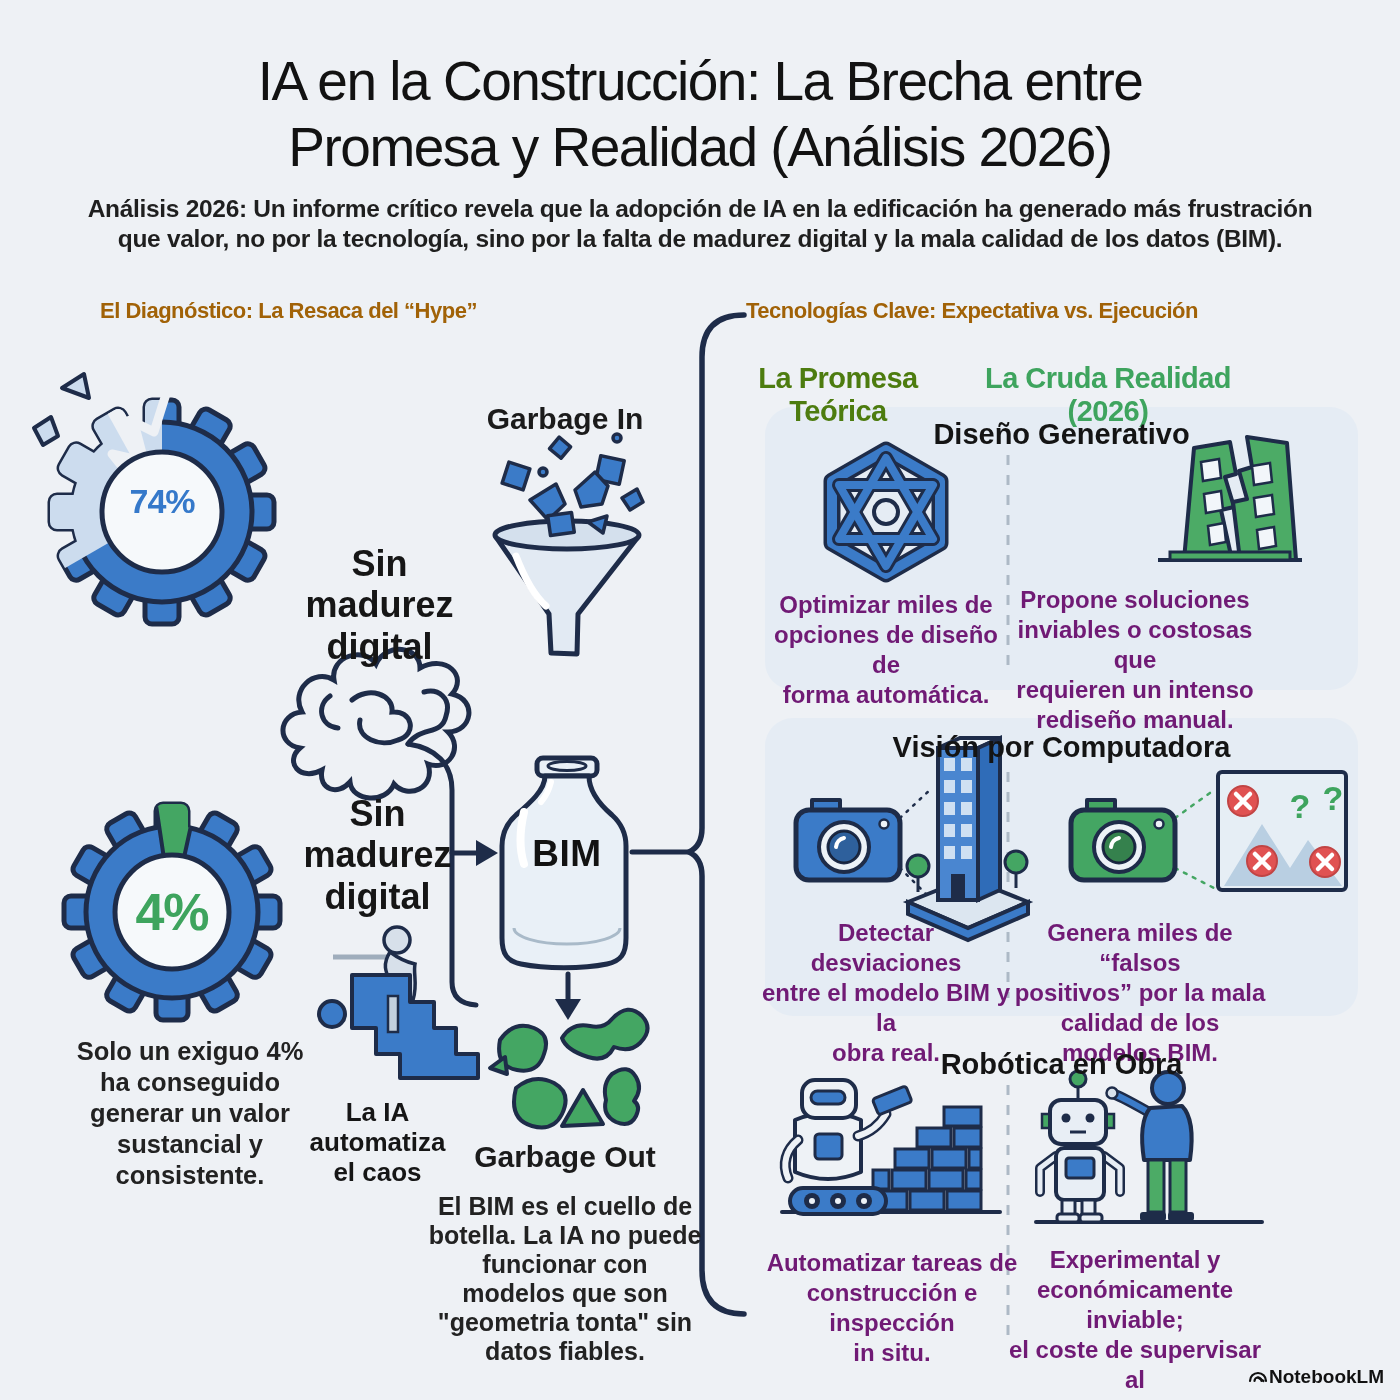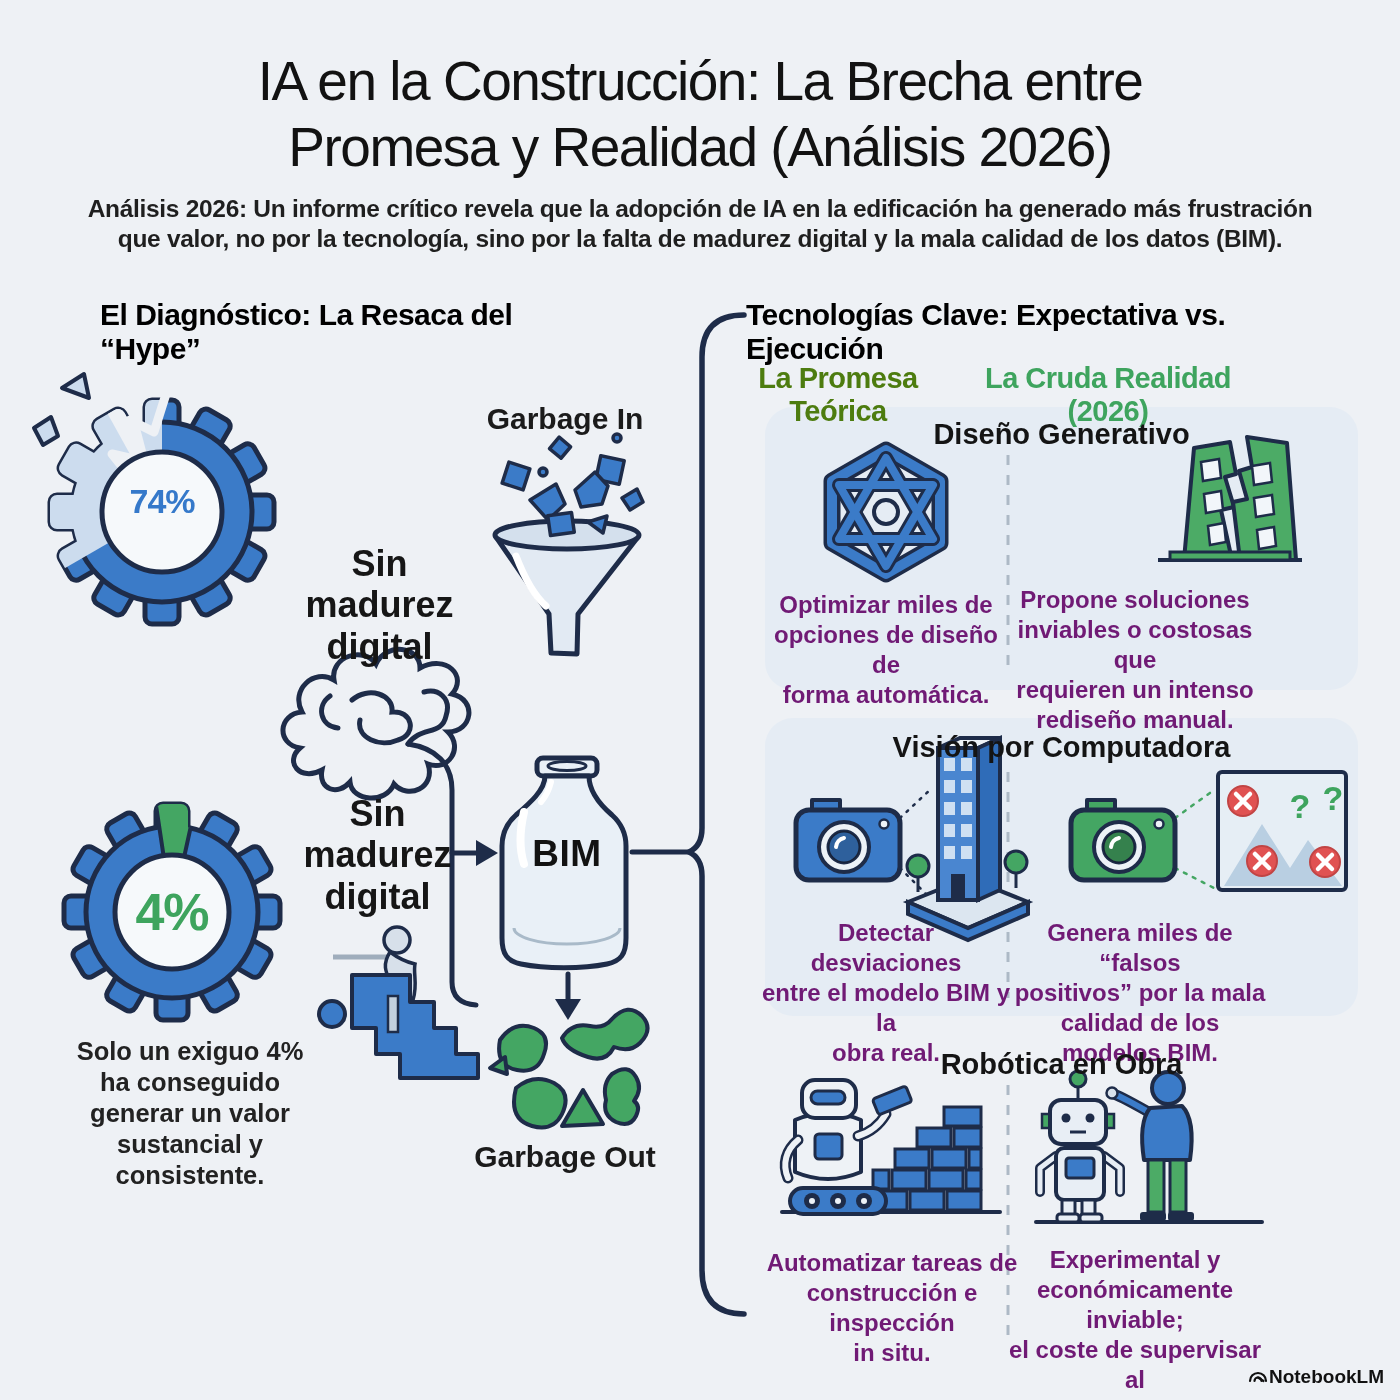--- a/index.html
+++ b/index.html
@@ -6,21 +6,21 @@
   .canvas{position:relative;width:1400px;height:1400px;background:#eef1f5;overflow:hidden;
           font-family:"Liberation Sans","DejaVu Sans",sans-serif;color:#1b1b1b;}
   .art{position:absolute;left:0;top:0;width:1400px;height:1400px;}
   .txt{position:absolute;white-space:pre-line;}
   .c{text-align:center;}
   .b{font-weight:700;}
   .title{left:0;top:48px;width:1400px;font-size:55px;line-height:1.2;letter-spacing:-1.5px;
          font-weight:400;color:#121212;text-align:center;}
   .subtitle{left:60px;top:194px;width:1280px;font-size:24.5px;line-height:1.24;text-align:center;
             font-weight:700;color:#1f1f1f;letter-spacing:-0.3px;}
-  .sectionhead{font-size:30px;font-weight:700;letter-spacing:-0.5px;color:#000000;}
+  .sectionhead{font-size:22px;font-weight:700;letter-spacing:-0.5px;color:#a16207;}
   .statval{font-weight:700;letter-spacing:-1px;}
   .cap{font-size:26px;line-height:1.22;font-weight:700;color:#222;}
   .lbl{font-size:36px;line-height:1.15;font-weight:700;color:#161616;}
   .colhead{font-size:29px;font-weight:700;letter-spacing:-0.5px;}
   .cardtitle{font-size:29px;font-weight:700;color:#141414;}
   .cardbody{font-size:24px;line-height:1.25;font-weight:700;color:#701a75;}
   .card{position:absolute;left:765px;width:593px;background:#e5ecf4;border-radius:28px;}
   .brand{position:absolute;right:16px;bottom:12px;display:flex;align-items:center;gap:0;
          font-size:19px;font-weight:700;color:#111;}
 </style>
@@ -326,24 +326,33 @@
 generar un valor
 sustancial y
 consistente.</div>
 
   <div class="txt c lbl" style="left:297px;top:543px;width:165px;">Sin
 madurez
 digital</div>
   <div class="txt c lbl" style="left:295px;top:793px;width:165px;">Sin
 madurez
 digital</div>
+  <div class="txt c lbl" style="left:295px;top:1098px;width:165px;font-size:26px;">La IA
+automatiza
+el caos</div>
 
   <div class="txt c b" style="left:465px;top:402px;width:200px;font-size:30px;">Garbage In</div>
   <div class="txt c b" style="left:507px;top:833px;width:120px;font-size:37px;letter-spacing:0.5px;color:#121212;">BIM</div>
   <div class="txt c b" style="left:455px;top:1140px;width:220px;font-size:30px;">Garbage Out</div>
+  <div class="txt c cap" style="left:410px;top:1192px;width:310px;font-size:25px;line-height:1.16;">El BIM es el cuello de
+botella. La IA no puede
+funcionar con
+modelos que son
+"geometria tonta" sin
+datos fiables.</div>
 
   <div class="txt c colhead" style="left:728px;top:362px;width:220px;color:#4d7c0f;">La Promesa Teórica</div>
   <div class="txt c colhead" style="left:978px;top:362px;width:260px;color:#3ea45e;">La Cruda Realidad (2026)</div>
 
   <div class="txt c cardtitle" style="left:765px;top:418px;width:593px;">Diseño Generativo</div>
   <div class="txt c cardbody" style="left:766px;top:590px;width:240px;">Optimizar miles de
 opciones de diseño de
 forma automática.</div>
   <div class="txt c cardbody" style="left:1015px;top:585px;width:240px;">Propone soluciones
 inviables o costosas que

